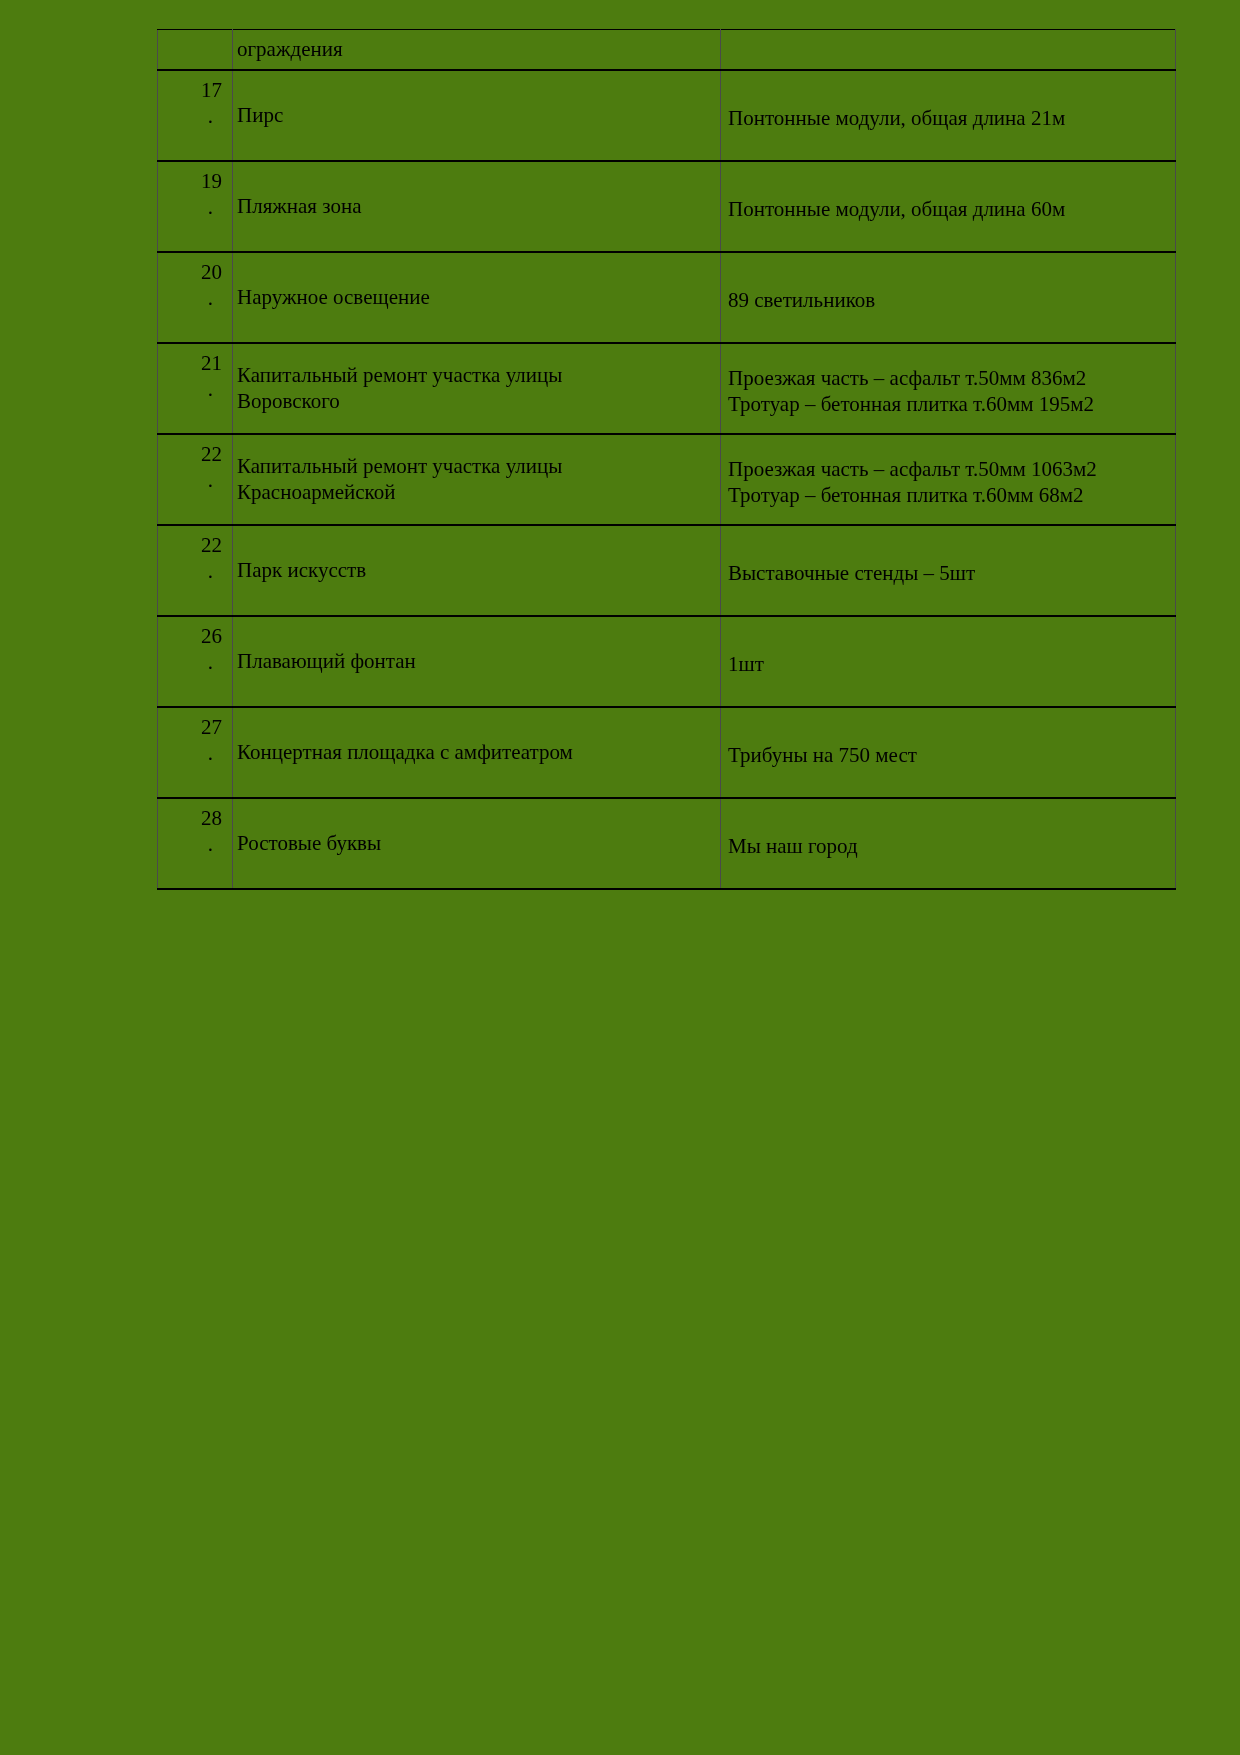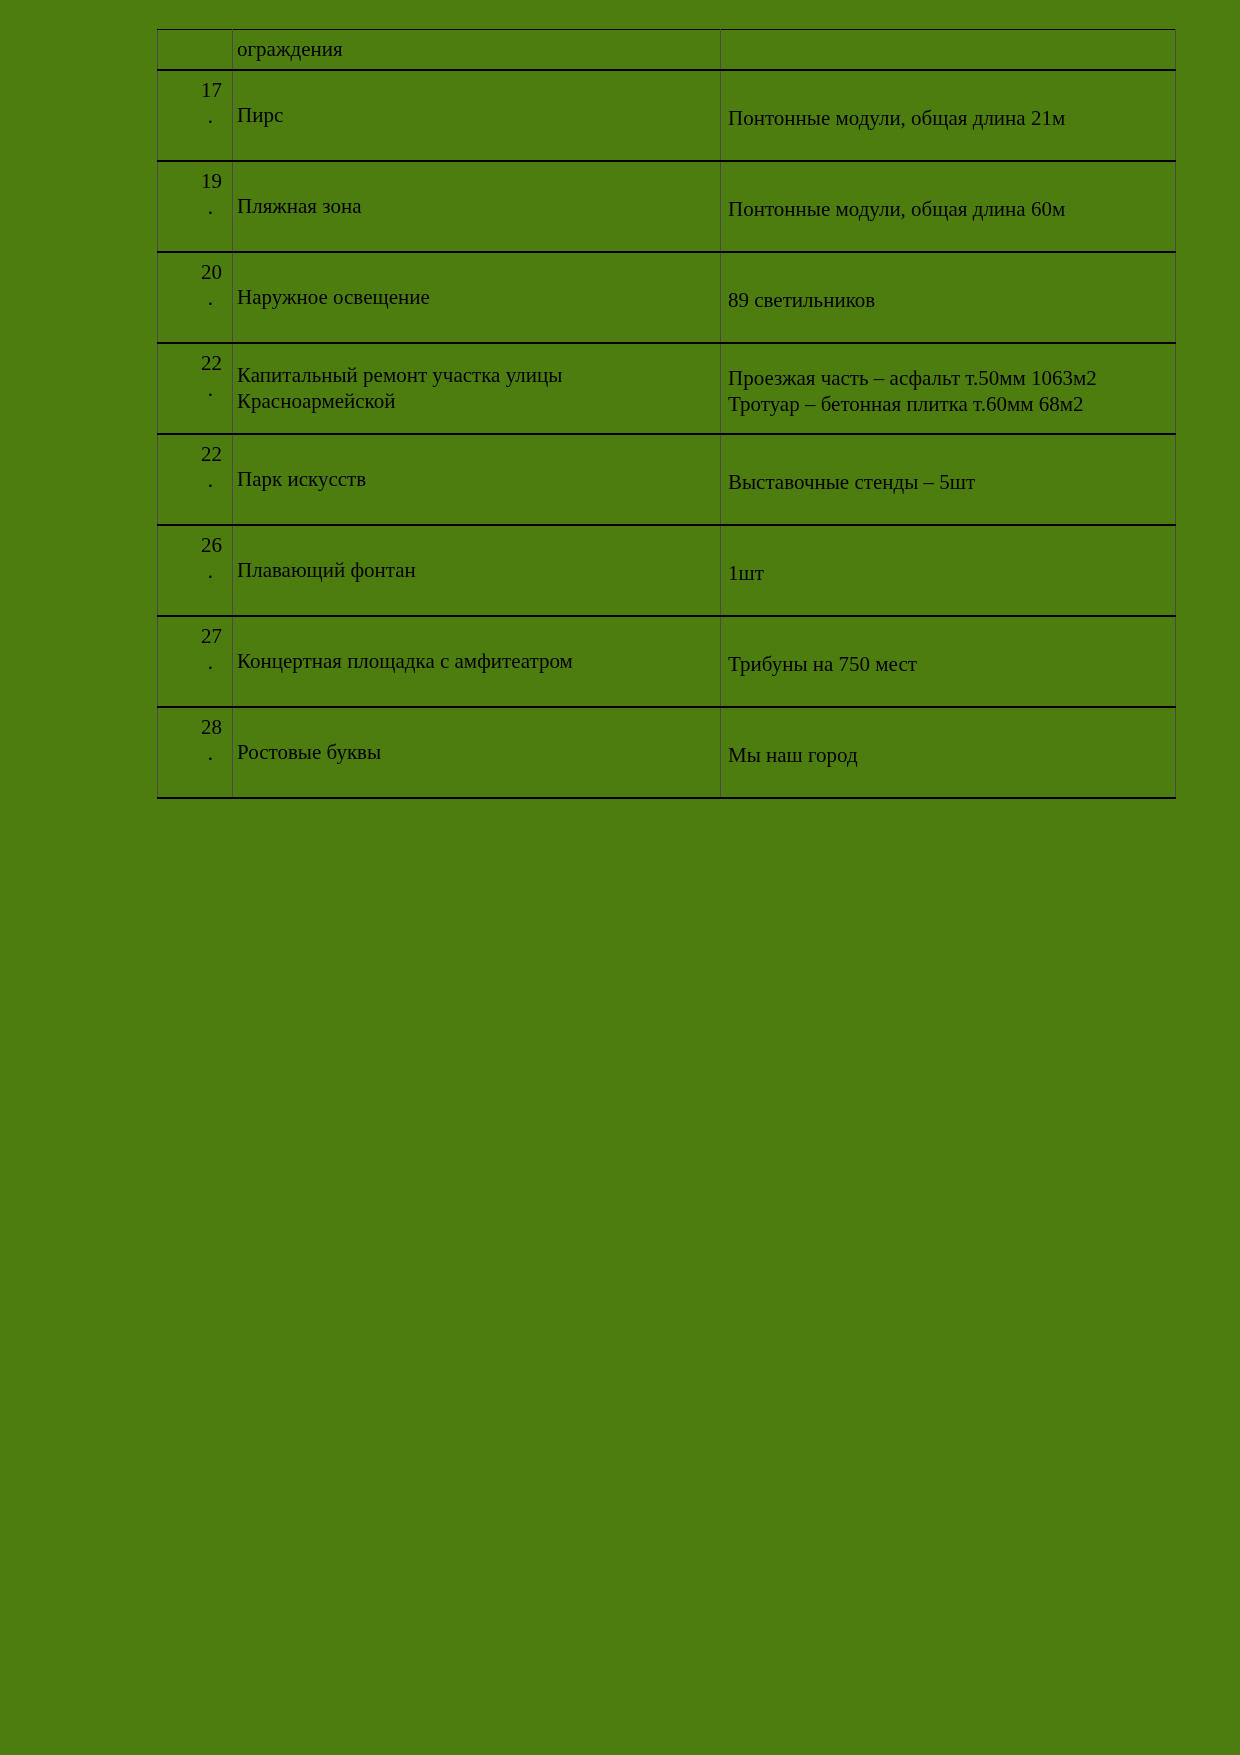--- a/index.html
+++ b/index.html
@@ -98,20 +98,30 @@
         <tr>
           <td class="c-num">
             <div class="num">20</div>
             <div class="dot">.</div>
           </td>
           <td class="c-name">Наружное освещение</td>
           <td class="c-value">89 светильников</td>
         </tr>
         <tr>
           <td class="c-num">
+            <div class="num">21</div>
+            <div class="dot">.</div>
+          </td>
+          <td class="c-name">Капитальный ремонт участка улицы
+Воровского</td>
+          <td class="c-value">Проезжая часть – асфальт т.50мм 836м2
+Тротуар – бетонная плитка т.60мм 195м2</td>
+        </tr>
+        <tr>
+          <td class="c-num">
             <div class="num">22</div>
             <div class="dot">.</div>
           </td>
           <td class="c-name">Капитальный ремонт участка улицы
 Красноармейской</td>
           <td class="c-value">Проезжая часть – асфальт т.50мм 1063м2
 Тротуар – бетонная плитка т.60мм 68м2</td>
         </tr>
         <tr>
           <td class="c-num">

